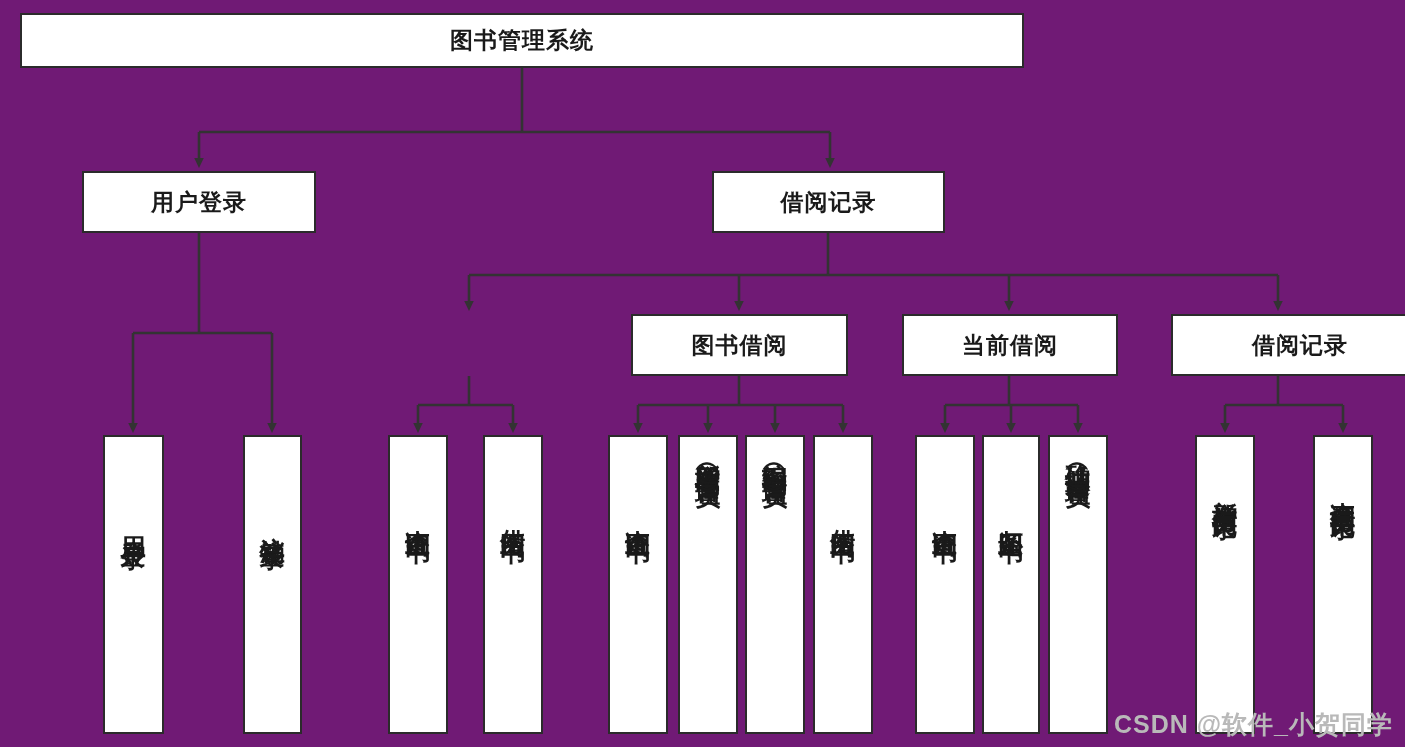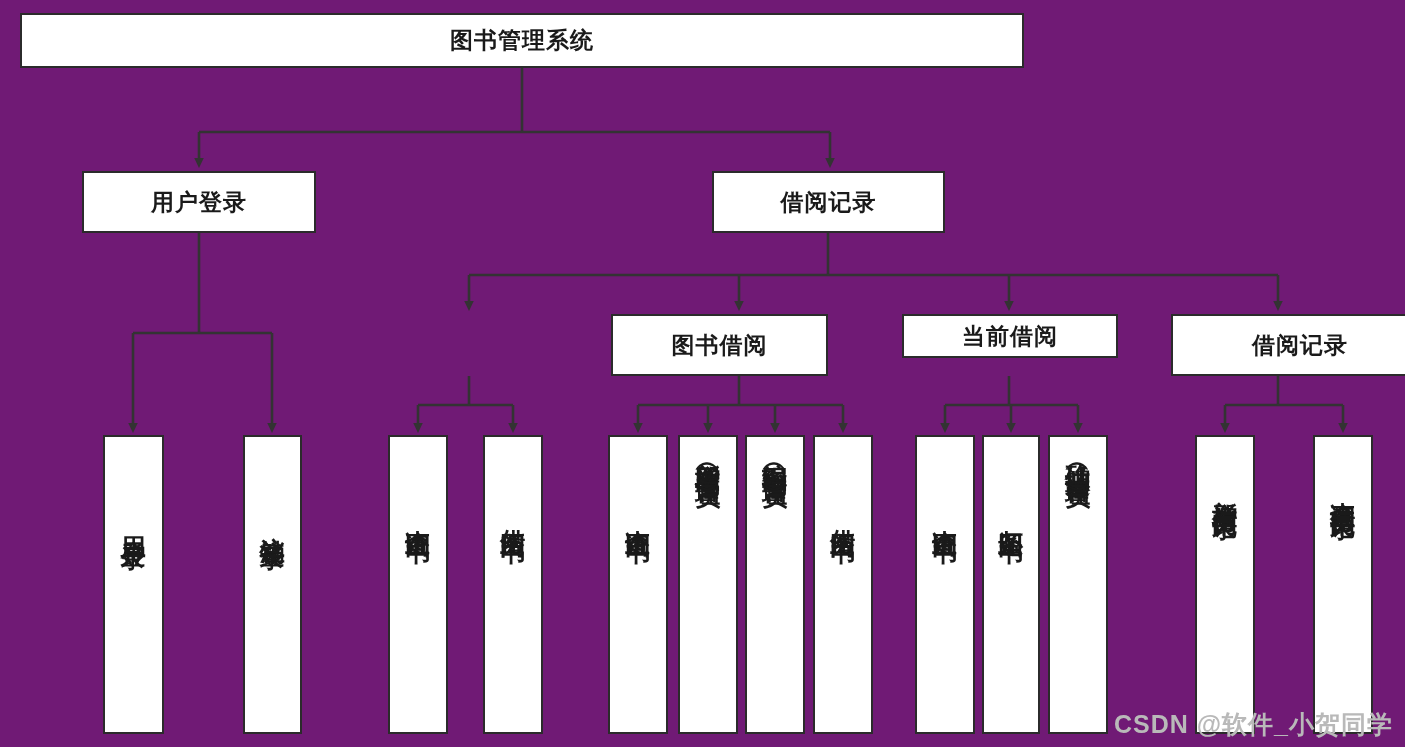--- a/index.html
+++ b/index.html
@@ -126,24 +126,24 @@
     <span>图书管理系统</span>
   </div>
 
   <div class="node horiz" style="left:82px; top:171px; width:234px; height:62px;">
     <span>用户登录</span>
   </div>
   <div class="node horiz" style="left:712px; top:171px; width:233px; height:62px;">
     <span>借阅记录</span>
   </div>
 
-  <div class="node horiz" style="left:611px; top:314px; width:217px; height:62px;">
+  <div class="node horiz" style="left:631px; top:314px; width:217px; height:62px;">
     <span>图书借阅</span>
   </div>
-  <div class="node horiz" style="left:902px; top:314px; width:216px; height:44px;">
+  <div class="node horiz" style="left:902px; top:314px; width:216px; height:62px;">
     <span>当前借阅</span>
   </div>
   <div class="node horiz" style="left:1171px; top:314px; width:258px; height:62px;">
     <span>借阅记录</span>
   </div>
 
   <div class="node vert" style="left:103px; top:435px; width:61px; height:299px; padding-top:80px;">
     <span class="vlabel">用户登录</span>
   </div>
   <div class="node vert" style="left:243px; top:435px; width:59px; height:299px; padding-top:80px;">

